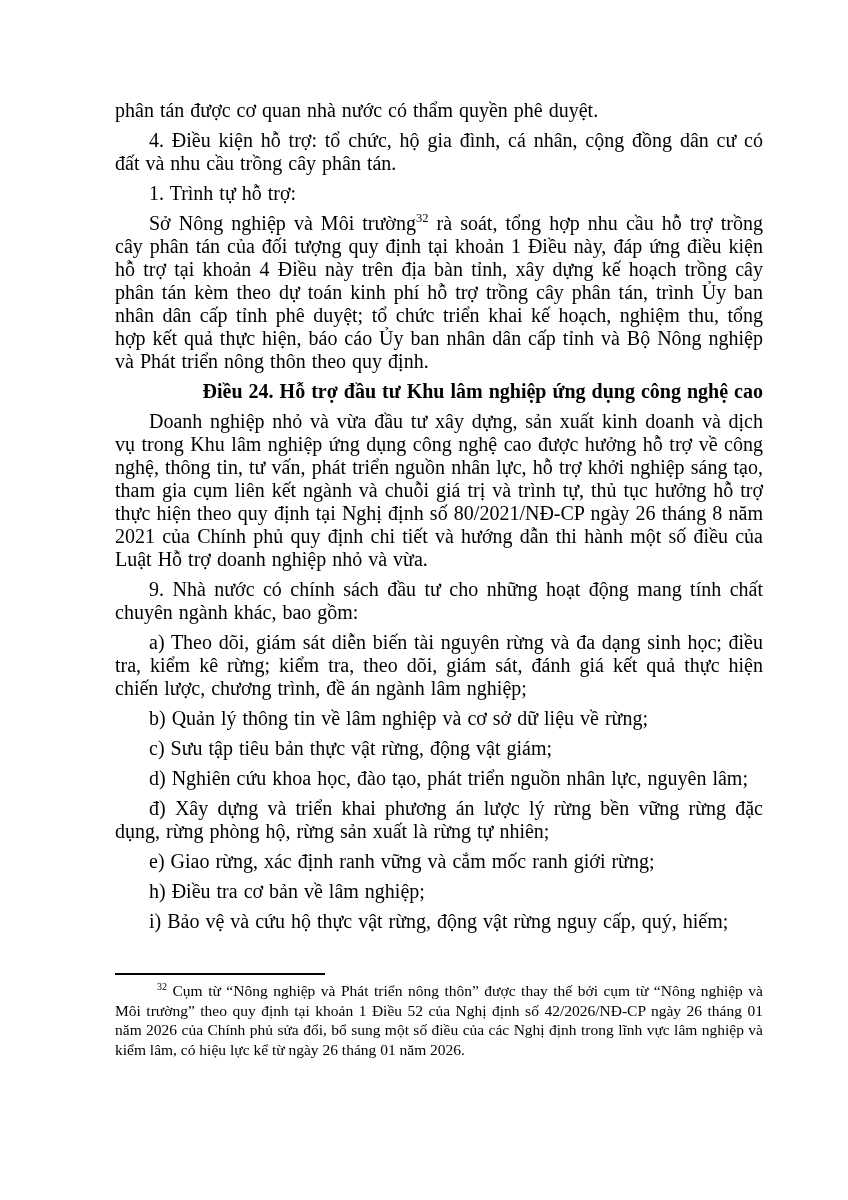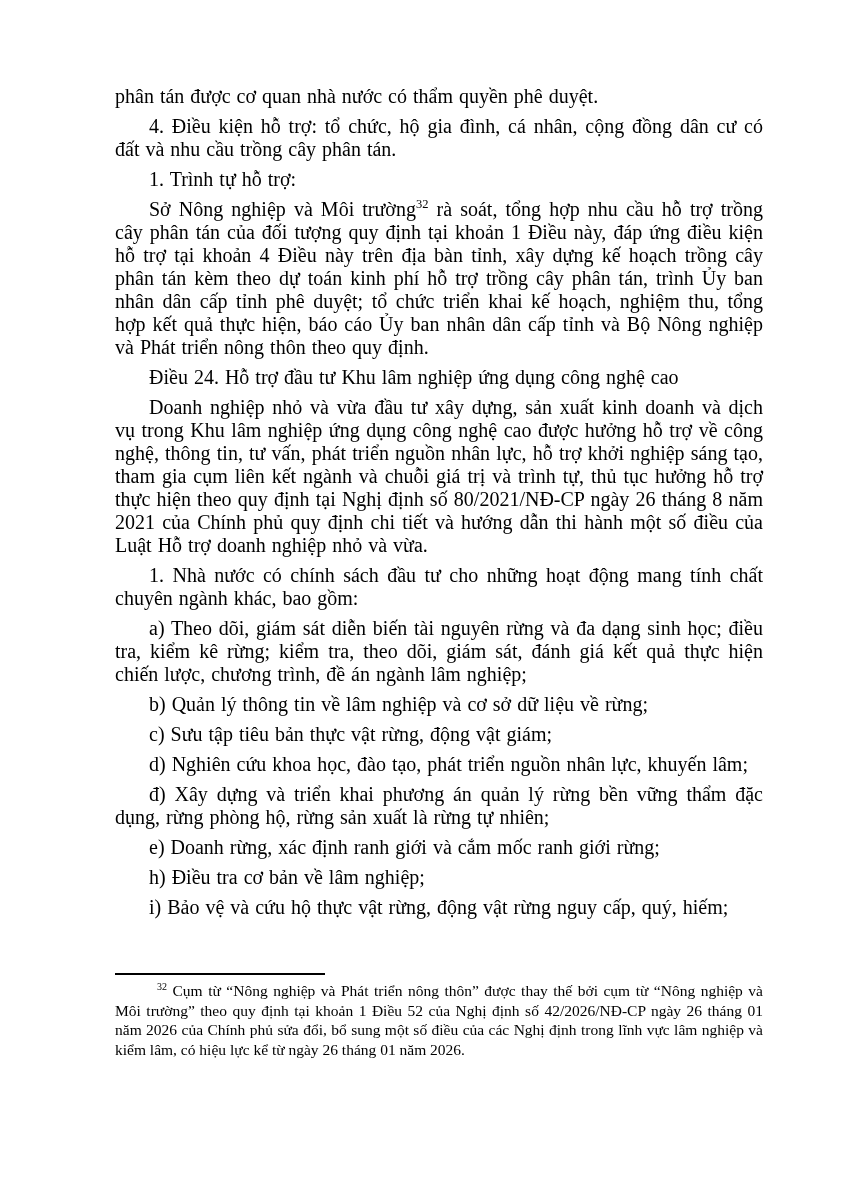--- a/index.html
+++ b/index.html
@@ -6,35 +6,35 @@
   body {
     width: 848px; height: 1200px;
     background: #ffffff;
     position: relative;
     font-family: "Liberation Serif", "DejaVu Serif", serif;
     color: #000000;
     overflow: hidden;
   }
   .page-body {
     position: absolute;
-    left: 115px; top: 85px;
+    left: 115px; top: 99px;
     width: 648px;
   }
   .page-body p {
     margin: 0 0 7px 0;
     font-size: 20px;
     line-height: 23px;
     text-align: justify;
     text-indent: 34px;
     word-spacing: 1px;
   }
   .page-body p.continuation { text-indent: 0; }
   .page-body p.article-heading {
-    font-weight: normal;
-    text-align: left;
+    font-weight: bold;
+    text-align: right;
   }
   .page-body sup.fn-ref {
     font-size: 12.5px;
     line-height: 0;
     vertical-align: super;
   }
   .footnote-section {
     position: absolute;
     left: 115px; top: 973px;
     width: 648px;
@@ -68,33 +68,33 @@
 
   <p>1. Trình tự hỗ trợ:</p>
 
   <p><span>Sở Nông nghiệp và Môi trường</span><sup class="fn-ref">32</sup><span> rà soát, tổng hợp nhu cầu hỗ trợ trồng cây phân tán của đối tượng quy định tại khoản 1 Điều này, đáp ứng điều kiện hỗ trợ tại khoản 4 Điều này trên địa bàn tỉnh, xây dựng kế hoạch trồng cây phân tán kèm theo dự toán kinh phí hỗ trợ trồng cây phân tán, trình Ủy ban nhân dân cấp tỉnh phê duyệt; tổ chức triển khai kế hoạch, nghiệm thu, tổng hợp kết quả thực hiện, báo cáo Ủy ban nhân dân cấp tỉnh và Bộ Nông nghiệp và Phát triển nông thôn theo quy định.</span></p>
 
   <p class="article-heading">Điều 24. Hỗ trợ đầu tư Khu lâm nghiệp ứng dụng công nghệ cao</p>
 
   <p>Doanh nghiệp nhỏ và vừa đầu tư xây dựng, sản xuất kinh doanh và dịch vụ trong Khu lâm nghiệp ứng dụng công nghệ cao được hưởng hỗ trợ về công nghệ, thông tin, tư vấn, phát triển nguồn nhân lực, hỗ trợ khởi nghiệp sáng tạo, tham gia cụm liên kết ngành và chuỗi giá trị và trình tự, thủ tục hưởng hỗ trợ thực hiện theo quy định tại Nghị định số 80/2021/NĐ-CP ngày 26 tháng 8 năm 2021 của Chính phủ quy định chi tiết và hướng dẫn thi hành một số điều của Luật Hỗ trợ doanh nghiệp nhỏ và vừa.</p>
 
 
-  <p>1. Nhà nước có chính sách đầu tư cho những hoạt động mang tính chất chuyên ngành khác, bao gồm:</p>
+  <p>9. Nhà nước có chính sách đầu tư cho những hoạt động mang tính chất chuyên ngành khác, bao gồm:</p>
 
   <p>a) Theo dõi, giám sát diễn biến tài nguyên rừng và đa dạng sinh học; điều tra, kiểm kê rừng; kiểm tra, theo dõi, giám sát, đánh giá kết quả thực hiện chiến lược, chương trình, đề án ngành lâm nghiệp;</p>
 
   <p>b) Quản lý thông tin về lâm nghiệp và cơ sở dữ liệu về rừng;</p>
 
   <p>c) Sưu tập tiêu bản thực vật rừng, động vật giám;</p>
 
-  <p>d) Nghiên cứu khoa học, đào tạo, phát triển nguồn nhân lực, khuyến lâm;</p>
+  <p>d) Nghiên cứu khoa học, đào tạo, phát triển nguồn nhân lực, nguyên lâm;</p>
 
-  <p>đ) Xây dựng và triển khai phương án quản lý rừng bền vững thẩm đặc dụng, rừng phòng hộ, rừng sản xuất là rừng tự nhiên;</p>
+  <p>đ) Xây dựng và triển khai phương án lược lý rừng bền vững rừng đặc dụng, rừng phòng hộ, rừng sản xuất là rừng tự nhiên;</p>
 
-  <p>e) Doanh rừng, xác định ranh giới và cắm mốc ranh giới rừng;</p>
+  <p>e) Giao rừng, xác định ranh vững và cắm mốc ranh giới rừng;</p>
 
 
   <p>h) Điều tra cơ bản về lâm nghiệp;</p>
 
   <p>i) Bảo vệ và cứu hộ thực vật rừng, động vật rừng nguy cấp, quý, hiếm;</p>
 
 </div>
 
 <div class="footnote-section">
   <div class="footnote-rule"></div>

